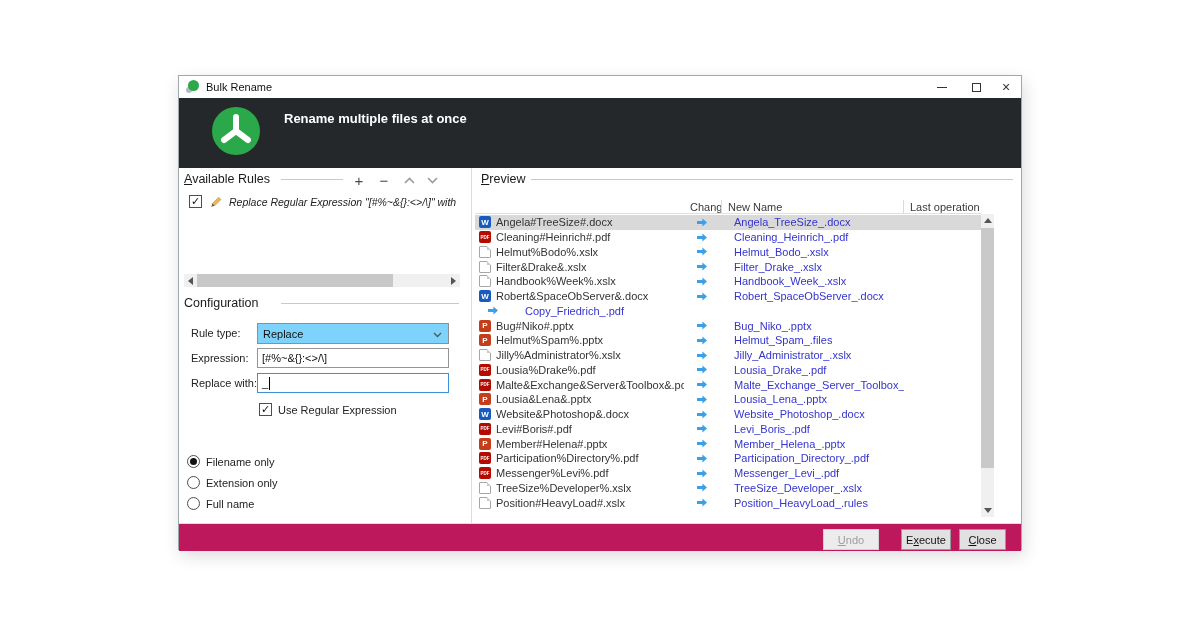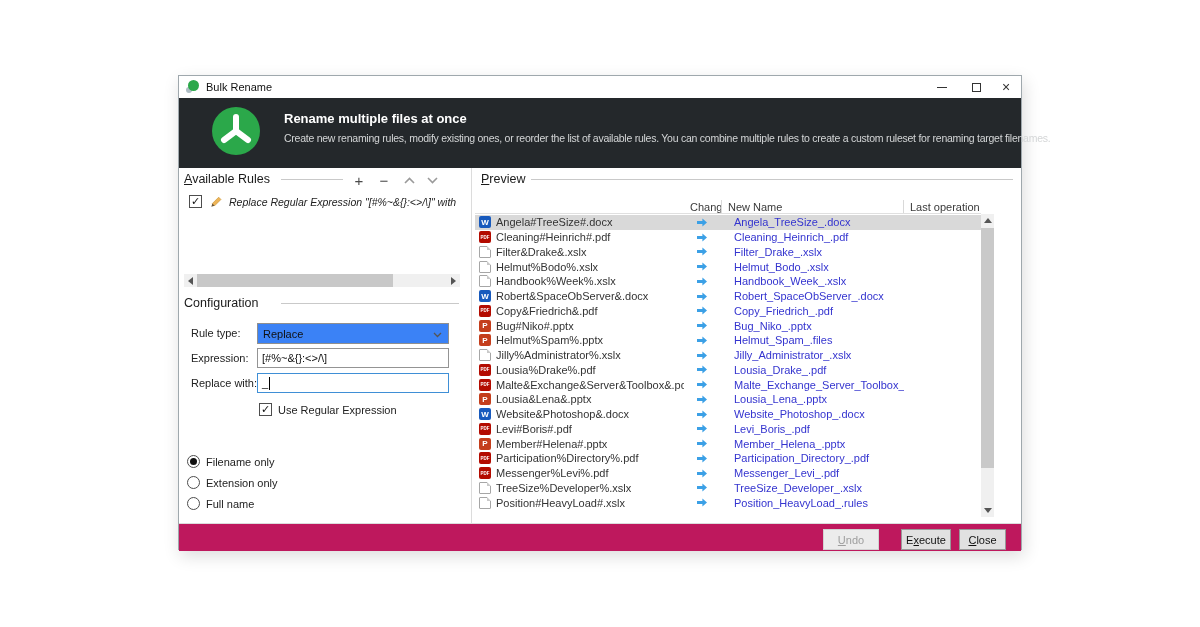--- a/index.html
+++ b/index.html
@@ -52,21 +52,21 @@
   .hscroll { position:absolute; left:5px; top:198px; width:276px; height:13px; background:#f0f0f0; }
   .hscroll .thumb { position:absolute; left:13px; top:0; width:196px; height:13px; background:#c8c8c8; }
   .arr { position:absolute; width:13px; height:13px; display:flex; align-items:center; justify-content:center; }
   .tri-l { width:0; height:0; border-style:solid; border-width:4px 5px 4px 0; border-color:transparent #555 transparent transparent; }
   .tri-r { width:0; height:0; border-style:solid; border-width:4px 0 4px 5px; border-color:transparent transparent transparent #555; }
   .tri-u { width:0; height:0; border-style:solid; border-width:0 4px 5px 4px; border-color:transparent transparent #555 transparent; }
   .tri-d { width:0; height:0; border-style:solid; border-width:5px 4px 0 4px; border-color:#555 transparent transparent transparent; }
 
   
   .field-label { position:absolute; left:12px; font-size:11px; color:#222; }
-  .combo { position:absolute; left:78px; width:192px; height:21px; background:#3b82f6; border:1px solid #8f8f8f;
+  .combo { position:absolute; left:78px; width:192px; height:21px; background:#7dd3fc; border:1px solid #8f8f8f;
            font-size:11px; color:#111; display:flex; align-items:center; padding-left:5px; }
   .combo svg { position:absolute; right:6px; top:8px; }
   .tinput { position:absolute; left:78px; width:192px; height:20px; background:#fff; border:1px solid #949494;
             font-size:11px; color:#111; display:flex; align-items:center; padding-left:4px; }
   .tinput.focus { border:1px solid #3f8fd6; }
   .caret { width:1px; height:13px; background:#000; margin-left:1px; }
   .chk-row { position:absolute; left:80px; display:flex; align-items:center; }
   .chk-row .lbl { margin-left:6px; font-size:11px; color:#222; }
   .radio-row { position:absolute; left:8px; display:flex; align-items:center; height:15px; }
   .rb { width:13px; height:13px; border:1px solid #4d4d4d; border-radius:50%; background:#fff; position:relative; }
@@ -138,21 +138,20 @@
         <svg width="50" height="50" viewBox="0 0 50 50">
           <circle cx="25" cy="25" r="24" fill="#2ba84a"></circle>
           <g stroke="#ffffff" stroke-width="6" stroke-linecap="round">
             <line x1="25" y1="25" x2="25" y2="11"></line>
             <line x1="25" y1="25" x2="13" y2="34"></line>
             <line x1="25" y1="25" x2="37" y2="34"></line>
           </g>
         </svg>
       </div>
       <div class="hero-title">Rename multiple files at once</div>
-      <div class="hero-desc">Create new renaming rules, modify existing ones, or reorder the list of available rules. You can combine multiple rules to create a custom ruleset for renaming target filenames.</div>
     </div>
 
     <div class="body"></div>
     <div class="vdivider"></div>
 
     <div class="section-head" style="left:5px; top:96px;"><u>A</u><span>vailable Rules</span></div>
     <div class="rule-line" style="left:102px; top:103px; width:62px;"></div>
     <div class="tool plus">+</div>
     <div class="tool minus">−</div>
     <div class="tool up">
@@ -262,41 +261,41 @@
             <svg width="12" height="9" viewBox="0 0 12 9">
               <path d="M1 3h5.4V0.6L11 4.5 6.4 8.4V6H1z" fill="#3ba0e6"></path>
             </svg>
           </div>
           <div class="cell c-new" style="color: rgb(52, 52, 207);">Cleaning_Heinrich_.pdf</div>
           <div class="cell c-last"></div>
         </div>
         <div class="prow">
           <div class="cell c-name">
             <span class="fi fi-generic"></span>
+            <span>Helmut%Bodo%.xslx</span>
+          </div>
+          <div class="cell c-chg">
+            <svg width="12" height="9" viewBox="0 0 12 9">
+              <path d="M1 3h5.4V0.6L11 4.5 6.4 8.4V6H1z" fill="#3ba0e6"></path>
+            </svg>
+          </div>
+          <div class="cell c-new" style="color: rgb(52, 52, 207);">Helmut_Bodo_.xslx</div>
+          <div class="cell c-last"></div>
+        </div>
+        <div class="prow">
+          <div class="cell c-name">
+            <span class="fi fi-generic"></span>
             <span>Filter&amp;Drake&amp;.xslx</span>
           </div>
           <div class="cell c-chg">
             <svg width="12" height="9" viewBox="0 0 12 9">
               <path d="M1 3h5.4V0.6L11 4.5 6.4 8.4V6H1z" fill="#3ba0e6"></path>
             </svg>
           </div>
           <div class="cell c-new" style="color: rgb(52, 52, 207);">Filter_Drake_.xslx</div>
-          <div class="cell c-last"></div>
-        </div>
-        <div class="prow">
-          <div class="cell c-name">
-            <span class="fi fi-generic"></span>
-            <span>Helmut%Bodo%.xslx</span>
-          </div>
-          <div class="cell c-chg">
-            <svg width="12" height="9" viewBox="0 0 12 9">
-              <path d="M1 3h5.4V0.6L11 4.5 6.4 8.4V6H1z" fill="#3ba0e6"></path>
-            </svg>
-          </div>
-          <div class="cell c-new" style="color: rgb(52, 52, 207);">Helmut_Bodo_.xslx</div>
           <div class="cell c-last"></div>
         </div>
         <div class="prow">
           <div class="cell c-name">
             <span class="fi fi-generic"></span>
             <span>Handbook%Week%.xslx</span>
           </div>
           <div class="cell c-chg">
             <svg width="12" height="9" viewBox="0 0 12 9">
               <path d="M1 3h5.4V0.6L11 4.5 6.4 8.4V6H1z" fill="#3ba0e6"></path>
@@ -312,24 +311,20 @@
           </div>
           <div class="cell c-chg">
             <svg width="12" height="9" viewBox="0 0 12 9">
               <path d="M1 3h5.4V0.6L11 4.5 6.4 8.4V6H1z" fill="#3ba0e6"></path>
             </svg>
           </div>
           <div class="cell c-new" style="color: rgb(52, 52, 207);">Robert_SpaceObServer_.docx</div>
           <div class="cell c-last"></div>
         </div>
         <div class="prow">
-          <div class="cell c-name">
-            <span class="fi fi-pdf">PDF</span>
-            <span>Copy&amp;Friedrich&amp;.pdf</span>
-          </div>
           <div class="cell c-chg">
             <svg width="12" height="9" viewBox="0 0 12 9">
               <path d="M1 3h5.4V0.6L11 4.5 6.4 8.4V6H1z" fill="#3ba0e6"></path>
             </svg>
           </div>
           <div class="cell c-new" style="color: rgb(52, 52, 207);">Copy_Friedrich_.pdf</div>
           <div class="cell c-last"></div>
         </div>
         <div class="prow">
           <div class="cell c-name">

